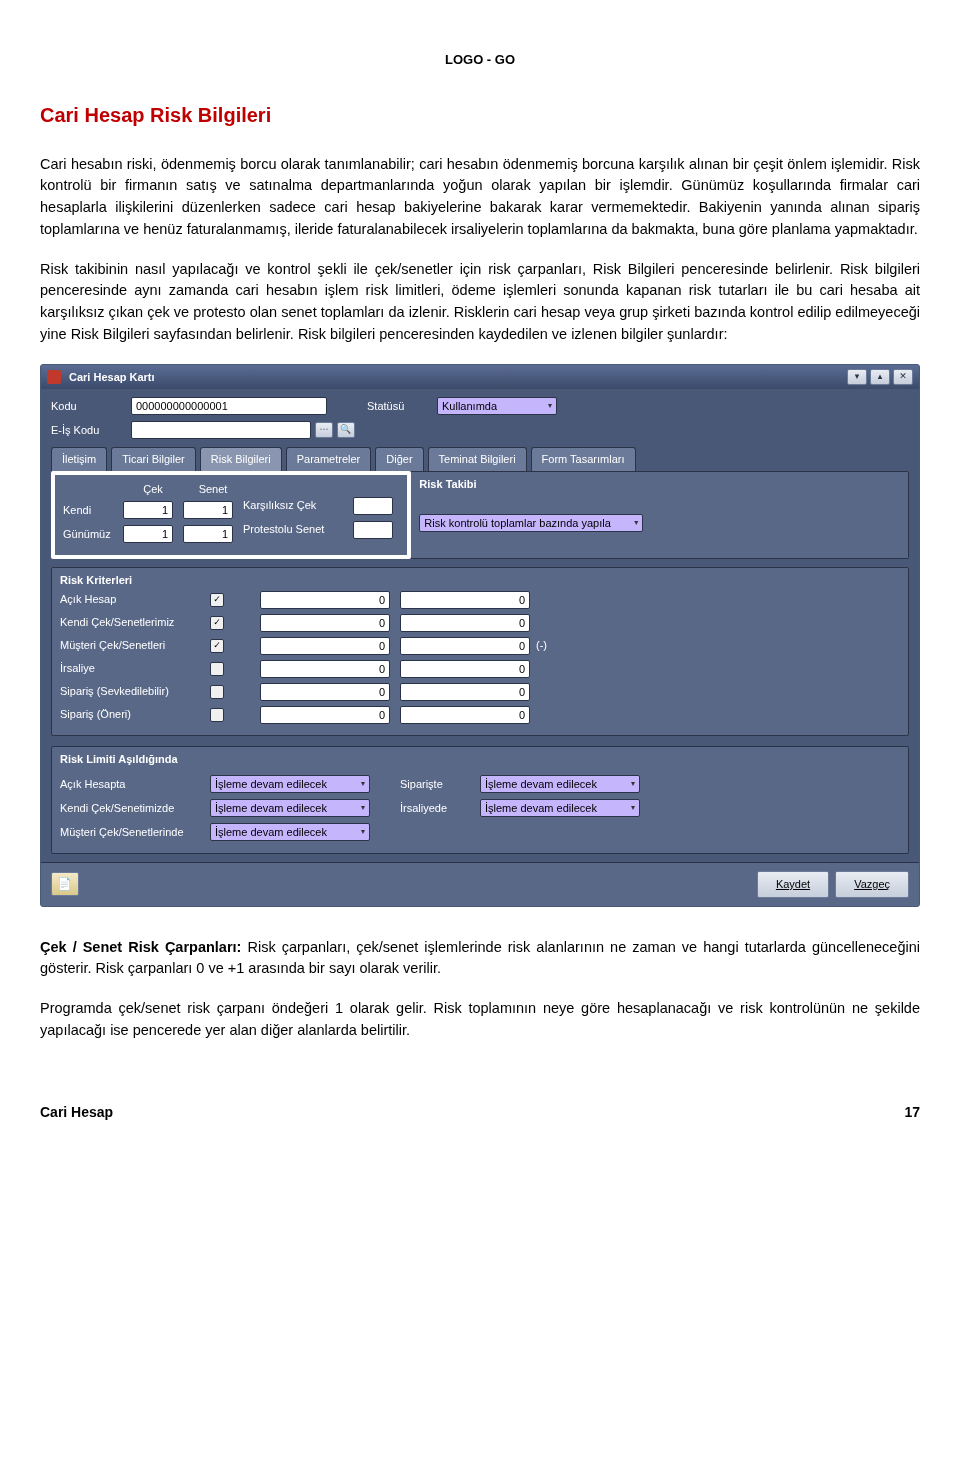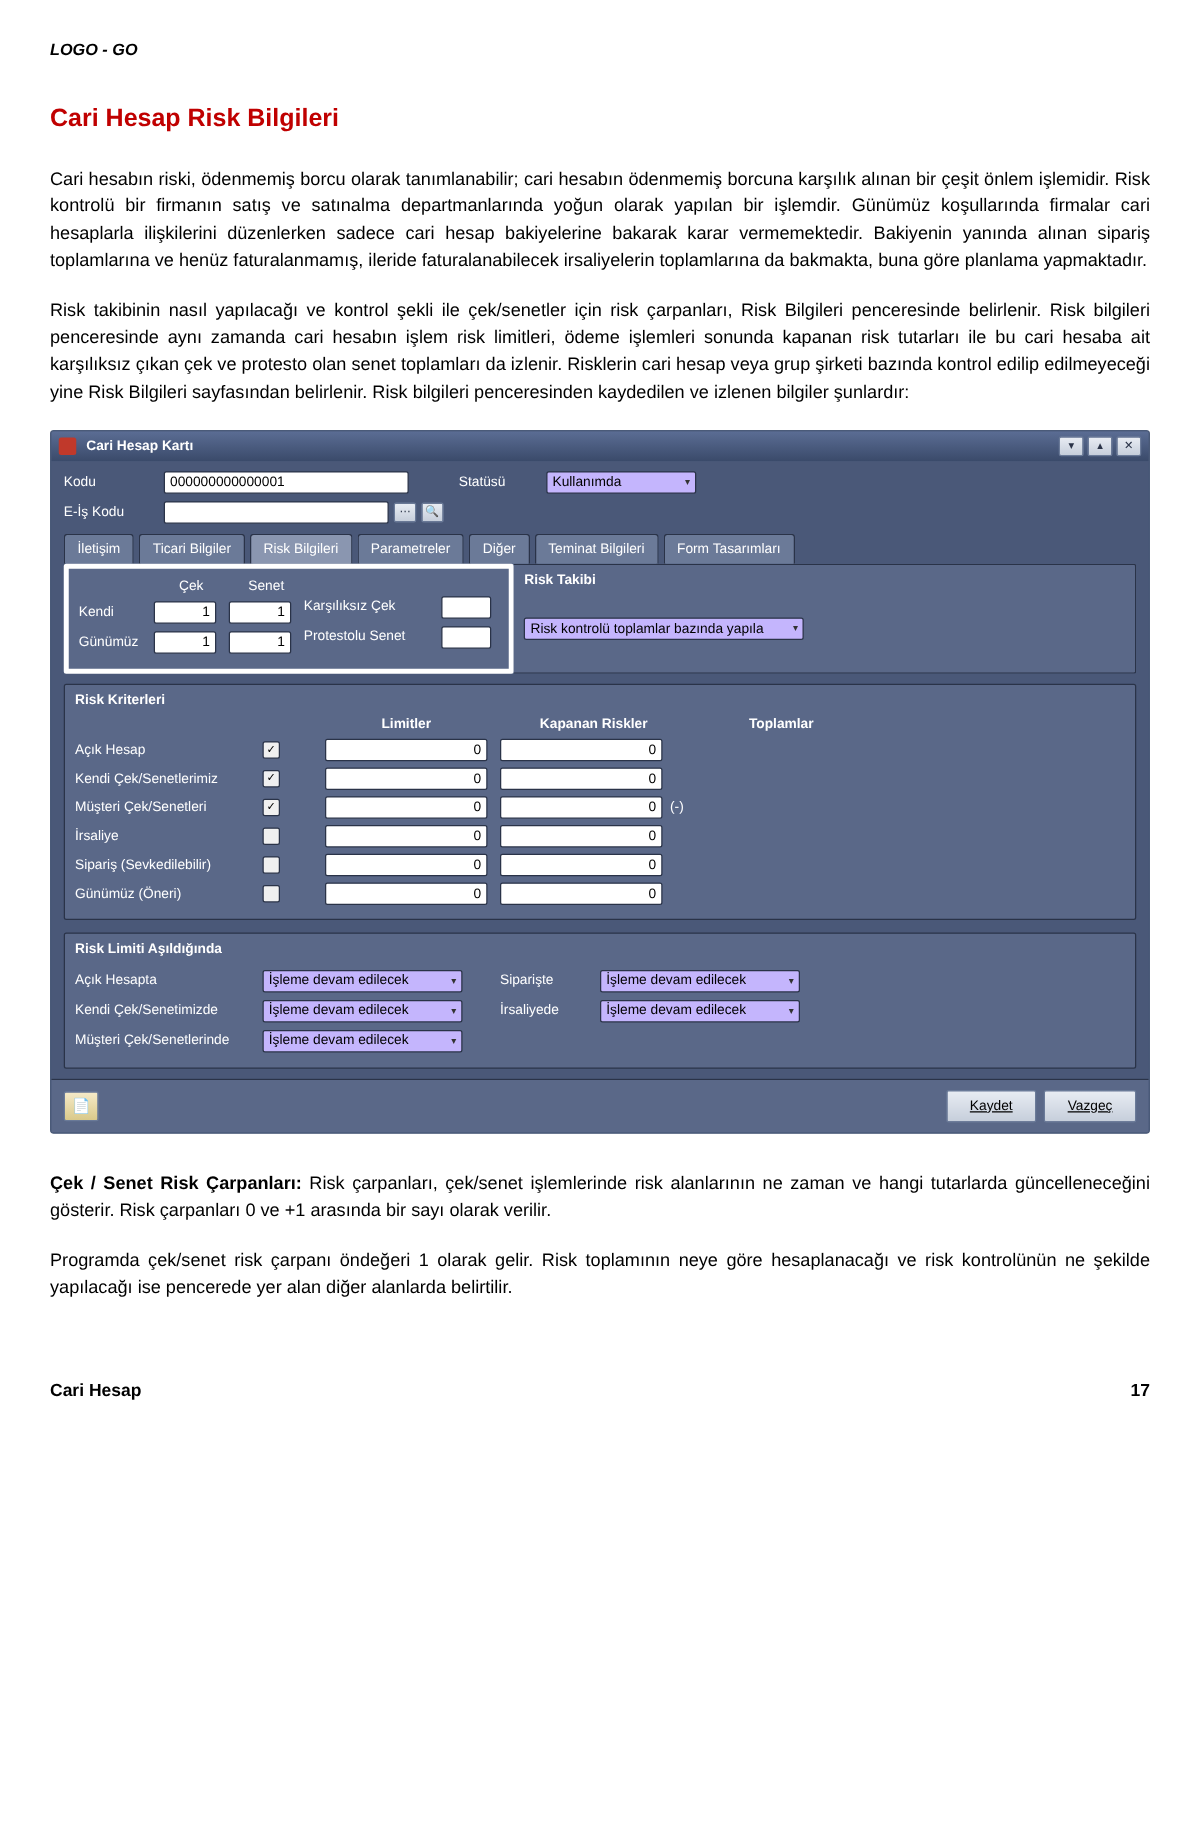--- a/index.html
+++ b/index.html
@@ -1,17 +1,17 @@
 <!DOCTYPE html>
 <html><head>
 <meta charset="utf-8">
 <style>
   * { box-sizing: border-box; margin: 0; padding: 0; }
   body { font-family: Verdana, Arial, sans-serif; background: #fff; width: 960px; padding: 30px 40px 40px 40px; font-size: 14px; line-height: 1.5; color: #000; }
-  .header-right { text-align: left; font-weight: bold; font-style: italic; font-size: 13px; margin-bottom: 30px; }
+  .header-right { text-align: center; font-weight: bold; font-size: 13px; margin-bottom: 30px; margin-top: 20px; }
   h1 { color: #c00000; font-size: 20px; font-weight: bold; margin-bottom: 24px; }
   .para { text-align: justify; margin-bottom: 18px; font-size: 14.5px; }
   .inline-bold { font-weight: bold; }
 
   
   .window { border: 1px solid #4a5a78; background: #4a5a78; margin: 10px 0 30px 0; font-size: 11px; color: #fff; font-family: Tahoma, Arial, sans-serif; border-radius: 3px; overflow: hidden; }
   .titlebar { display: flex; align-items: center; background: linear-gradient(#5b6d94, #3a4a6a); padding: 4px 6px; }
   .tb-icon { width: 14px; height: 14px; background: #c0392b; border-radius: 2px; margin-right: 8px; }
   .tb-title { flex: 1; font-weight: bold; }
   .tb-btn { width: 20px; height: 16px; background: linear-gradient(#e8ecf3,#c6cedb); border: 1px solid #6a7a98; border-radius: 2px; margin-left: 3px; display: flex; align-items: center; justify-content: center; color: #2a3348; font-size: 9px; }
@@ -149,27 +149,20 @@
         <div style="height:20px"></div>
         <div class="sel" style="width:224px">
           <span>Risk kontrolü toplamlar bazında yapıla</span>
           <span class="sel-arrow">▾</span>
         </div>
       </div>
     </div>
 
     <div class="risk-kriterleri">
       <div class="group-title">Risk Kriterleri</div>
-      <div class="rk-hdr">
-        <div class="rk-col0"></div>
-        <div class="rk-col1"></div>
-        <div class="rk-colh">Limitler</div>
-        <div class="rk-colh">Kapanan Riskler</div>
-        <div class="rk-colh">Toplamlar</div>
-      </div>
       <div id="rk-rows">
           <div class="rk-row">
             <div class="rk-col0">Açık Hesap</div>
             <div class="rk-col1">
               <div class="chk">✓</div>
             </div>
             <input class="inp rk-inp" value="0" style="">
             <input class="inp rk-inp" value="0" style="">
             <input class="inp rk-inp" style="visibility: hidden;">
           </div>
@@ -204,21 +197,21 @@
           <div class="rk-row">
             <div class="rk-col0">Sipariş (Sevkedilebilir)</div>
             <div class="rk-col1">
               <div class="chk"></div>
             </div>
             <input class="inp rk-inp" value="0" style="">
             <input class="inp rk-inp" value="0" style="">
             <input class="inp rk-inp" style="visibility: hidden;">
           </div>
           <div class="rk-row">
-            <div class="rk-col0">Günümüz (Öneri)</div>
+            <div class="rk-col0">Sipariş (Öneri)</div>
             <div class="rk-col1">
               <div class="chk"></div>
             </div>
             <input class="inp rk-inp" value="0" style="">
             <input class="inp rk-inp" value="0" style="">
             <input class="inp rk-inp" style="visibility: hidden;">
           </div>
         </div>
     </div>
 

